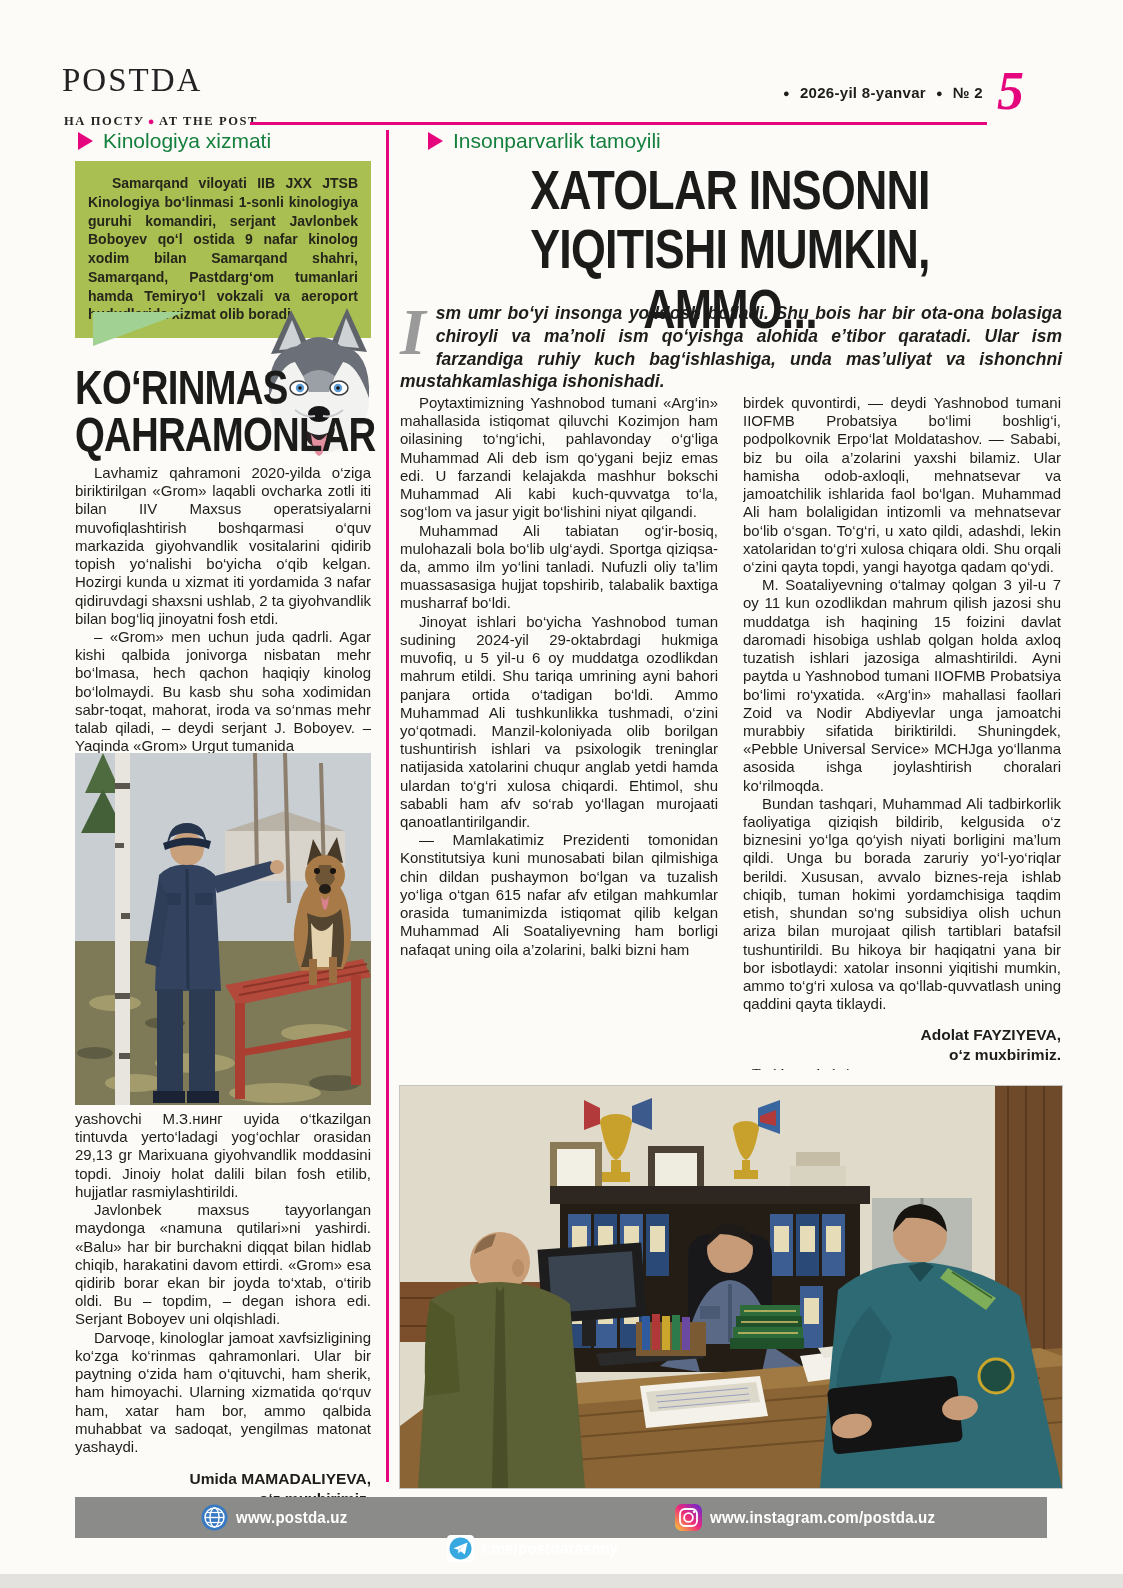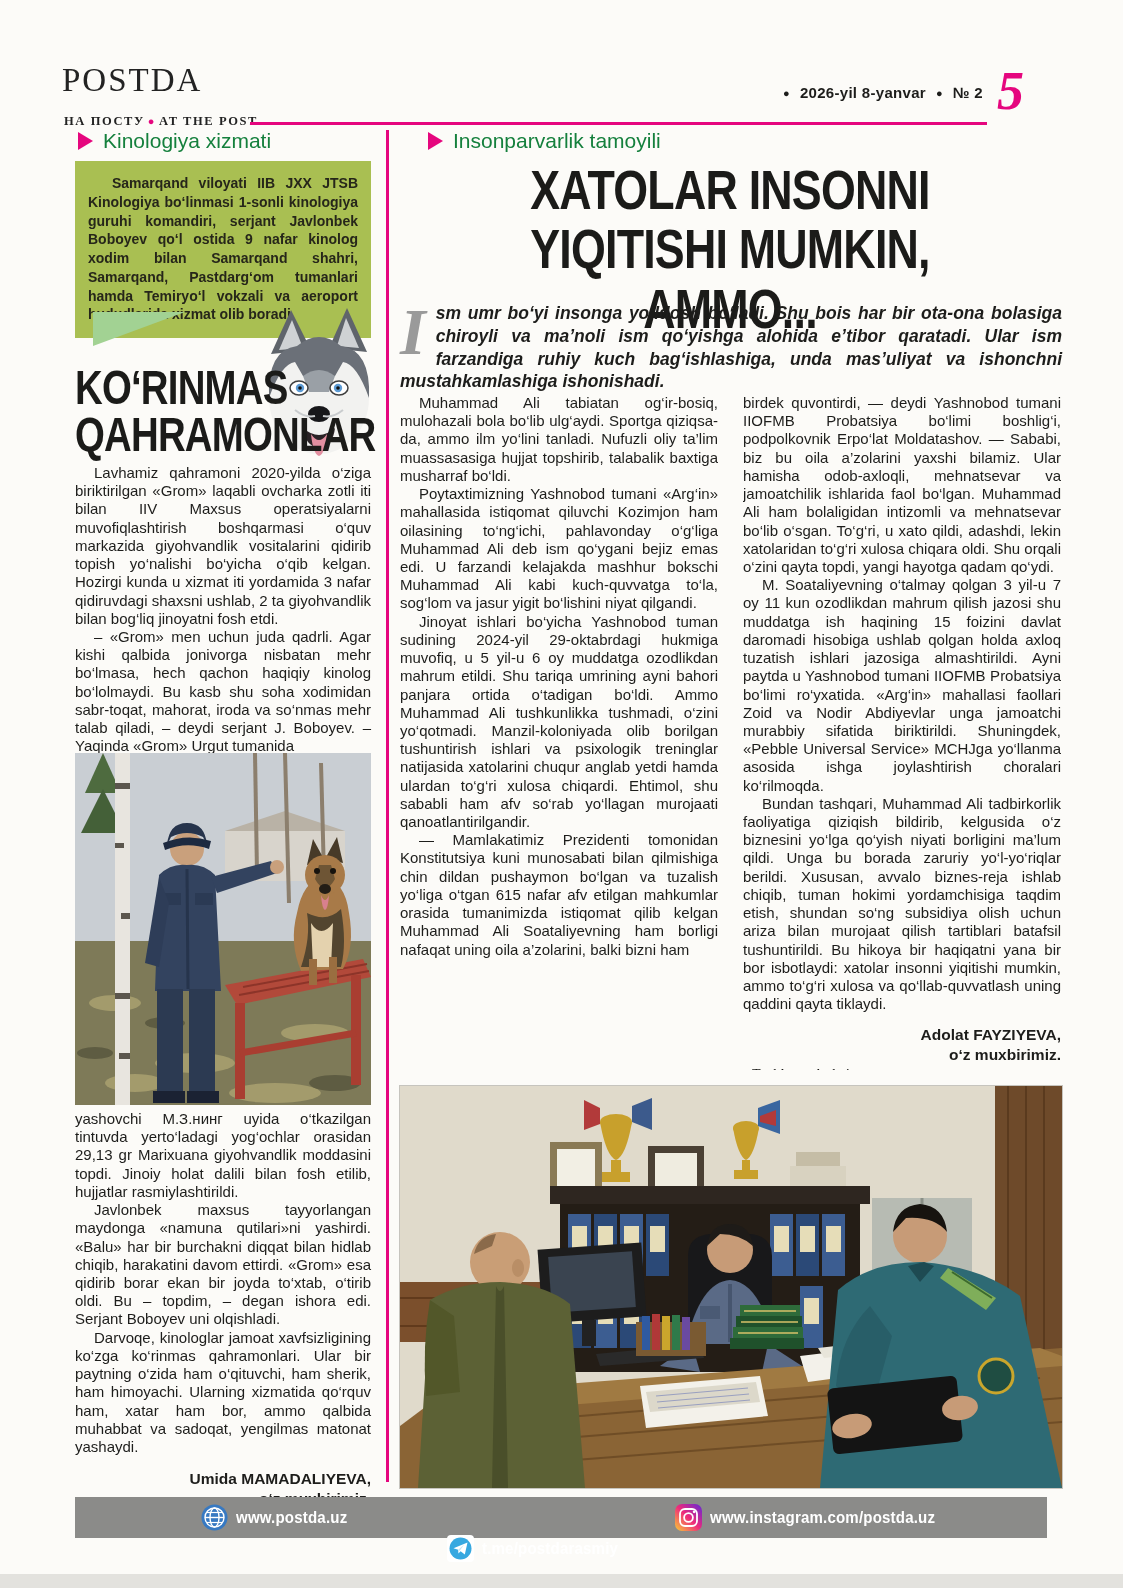--- a/index.html
+++ b/index.html
@@ -226,22 +226,22 @@
   <div class="headline-right">
     <div>XATOLAR INSONNI</div>
     <div>YIQITISHI MUMKIN, AMMO...</div>
   </div>
 
   <div class="lead">
     <span class="dropcap">I</span><span>sm umr bo‘yi insonga yo‘ldosh bo‘ladi. Shu bois har bir ota-ona bolasiga chiroyli va ma’noli ism qo‘yishga alohida e’tibor qaratadi. Ular ism farzandiga ruhiy kuch bag‘ishlashiga, unda mas’uliyat va ishonchni mustahkamlashiga ishonishadi.</span>
   </div>
 
   <div class="body-text rcol" id="rcol-1">
+    <p>Poytaxtimizning Yashnobod tumani «Arg‘in» mahallasida istiqomat qiluvchi Kozimjon ham oilasining to‘ng‘ichi, pahlavonday o‘g‘liga Muhammad Ali deb ism qo‘ygani bejiz emas edi. U farzandi kelajakda mashhur bokschi Muhammad Ali kabi kuch-quvvatga to‘la, sog‘lom va jasur yigit bo‘lishini niyat qilgandi.</p>
     <p>Muhammad Ali tabiatan og‘ir-bosiq, mulohazali bola bo‘lib ulg‘aydi. Sportga qiziqsa-da, ammo ilm yo‘lini tanladi. Nufuzli oliy ta’lim muassasasiga hujjat topshirib, talabalik baxtiga musharraf bo‘ldi.</p>
-    <p>Poytaxtimizning Yashnobod tumani «Arg‘in» mahallasida istiqomat qiluvchi Kozimjon ham oilasining to‘ng‘ichi, pahlavonday o‘g‘liga Muhammad Ali deb ism qo‘ygani bejiz emas edi. U farzandi kelajakda mashhur bokschi Muhammad Ali kabi kuch-quvvatga to‘la, sog‘lom va jasur yigit bo‘lishini niyat qilgandi.</p>
     <p>Jinoyat ishlari bo‘yicha Yashnobod tuman sudining 2024-yil 29-oktabrdagi hukmiga muvofiq, u 5 yil-u 6 oy muddatga ozodlikdan mahrum etildi. Shu tariqa umrining ayni bahori panjara ortida o‘tadigan bo‘ldi. Ammo Muhammad Ali tushkunlikka tushmadi, o‘zini yo‘qotmadi. Manzil-koloniyada olib borilgan tushuntirish ishlari va psixologik treninglar natijasida xatolarini chuqur anglab yetdi hamda ulardan to‘g‘ri xulosa chiqardi. Ehtimol, shu sababli ham afv so‘rab yo‘llagan murojaati qanoatlantirilgandir.</p>
     <p>— Mamlakatimiz Prezidenti tomonidan Konstitutsiya kuni munosabati bilan qilmishiga chin dildan pushaymon bo‘lgan va tuzalish yo‘liga o‘tgan 615 nafar afv etilgan mahkumlar orasida tumanimizda istiqomat qilib kelgan Muhammad Ali Soataliyevning ham borligi nafaqat uning oila a’zolarini, balki bizni ham</p>
   </div>
 
   <div class="body-text rcol" id="rcol-2">
     <p class="cont">birdek quvontirdi, — deydi Yashnobod tumani IIOFMB Probatsiya bo‘limi boshlig‘i, podpolkovnik Erpo‘lat Moldatashov. — Sababi, biz bu oila a’zolarini yaxshi bilamiz. Ular hamisha odob-axloqli, mehnatsevar va jamoatchilik ishlarida faol bo‘lgan. Muhammad Ali ham bolaligidan intizomli va mehnatsevar bo‘lib o‘sgan. To‘g‘ri, u xato qildi, adashdi, lekin xatolaridan to‘g‘ri xulosa chiqara oldi. Shu orqali o‘zini qayta topdi, yangi hayotga qadam qo‘ydi.</p>
     <p>M. Soataliyevning o‘talmay qolgan 3 yil-u 7 oy 11 kun ozodlikdan mahrum qilish jazosi shu muddatga ish haqining 15 foizini davlat daromadi hisobiga ushlab qolgan holda axloq tuzatish ishlari jazosiga almashtirildi. Ayni paytda u Yashnobod tumani IIOFMB Probatsiya bo‘limi ro‘yxatida. «Arg‘in» mahallasi faollari Zoid va Nodir Abdiyevlar unga jamoatchi murabbiy sifatida biriktirildi. Shuningdek, «Pebble Universal Service» MCHJga yo‘llanma asosida ishga joylashtirish choralari ko‘rilmoqda.</p>
     <p>Bundan tashqari, Muhammad Ali tadbirkorlik faoliyatiga qiziqish bildirib, kelgusida o‘z biznesini yo‘lga qo‘yish niyati borligini ma’lum qildi. Unga bu borada zaruriy yo‘l-yo‘riqlar berildi. Xususan, avvalo biznes-reja ishlab chiqib, tuman hokimi yordamchisiga taqdim etish, shundan so‘ng subsidiya olish uchun ariza bilan murojaat qilish tartiblari batafsil tushuntirildi. Bu hikoya bir haqiqatni yana bir bor isbotlaydi: xatolar insonni yiqitishi mumkin, ammo to‘g‘ri xulosa va qo‘llab-quvvatlash uning qaddini qayta tiklaydi.</p>
     <div class="sig-row">
       <div class="byline">

